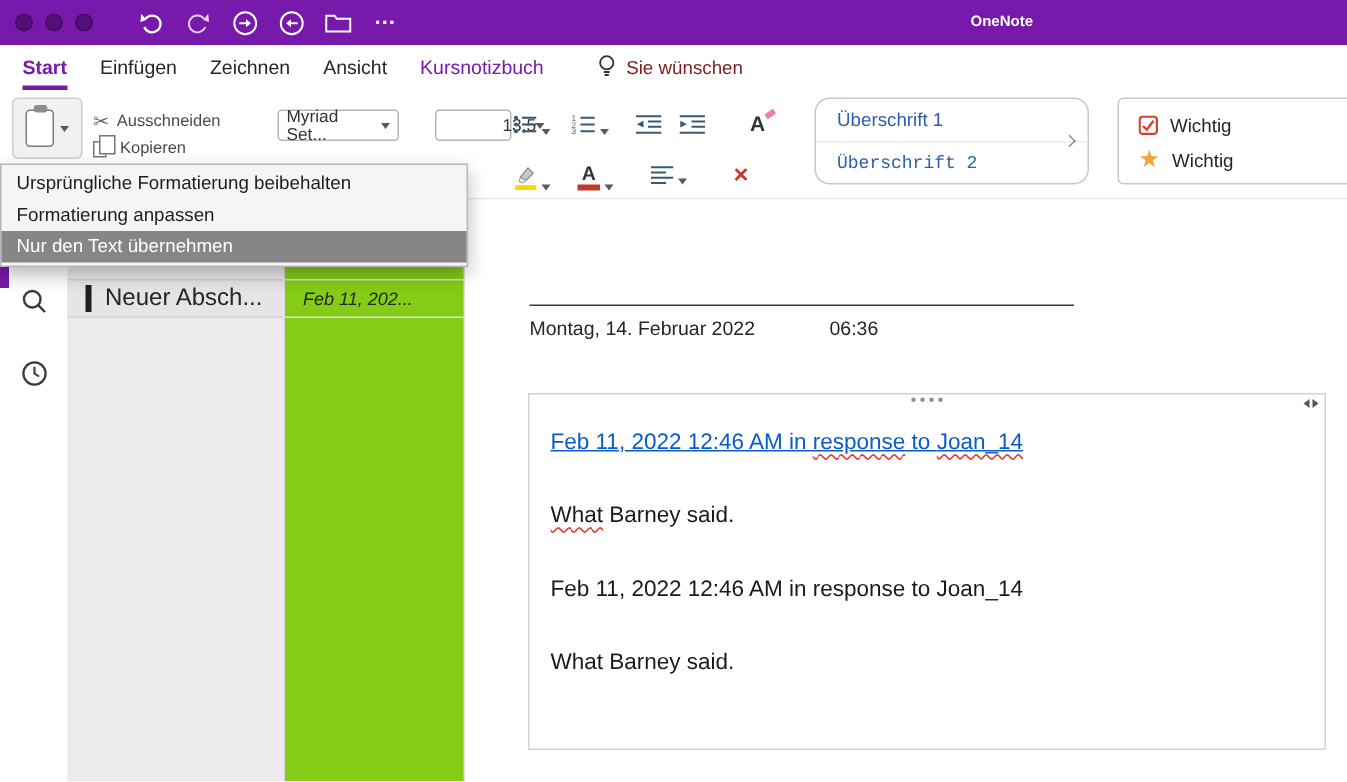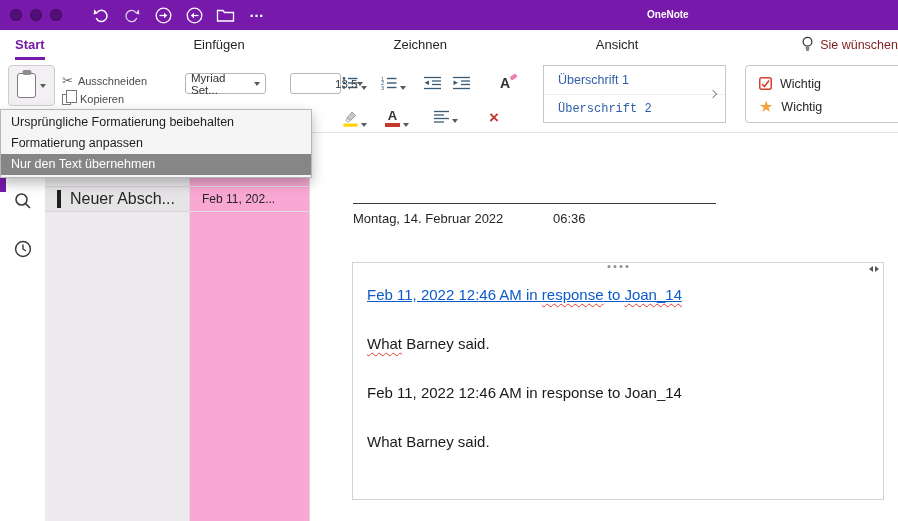--- a/index.html
+++ b/index.html
@@ -10,21 +10,21 @@
   
   .titlebar { position:absolute; left:0; top:0; width:898px; height:30px; background:#7719aa; display:flex; align-items:center; }
   .lights { display:flex; gap:8px; margin-left:10px; }
   .light { width:12px; height:12px; border-radius:50%; background:rgba(25,0,40,.38); border:1px solid rgba(0,0,0,.22); }
   .tb-icons { display:flex; align-items:center; gap:13px; margin-left:30px; }
   .tb-btn { min-width:18px; height:20px; display:flex; align-items:center; justify-content:center; color:#fff; cursor:default; }
   .tb-more { color:#fff; font-size:15px; font-weight:bold; transform:translateY(-4px); letter-spacing:1px; }
   .app-title { position:absolute; left:647px; top:0; height:30px; line-height:30px; color:#fff; font-size:10px; font-weight:bold; }
 
   
-  .tabbar { position:absolute; left:0; top:30px; width:898px; height:30px; background:#fff; display:flex; align-items:stretch; padding-left:15px; gap:22px;justify-content:space-between; }
+  .tabbar { position:absolute; left:0; top:30px; width:898px; height:30px; background:#fff; display:flex; align-items:stretch; padding-left:15px; gap:22px; }
   .tab { font-size:13px; color:#262626; display:flex; align-items:center; border-bottom:3px solid transparent; padding-top:2px; white-space:nowrap; }
   .tab.active { color:#7719aa; font-weight:bold; border-bottom-color:#7719aa; }
   .tab.accent { color:#7719aa; }
   .tellme { display:flex; align-items:center; gap:6px; font-size:12.5px; color:#7f1d1d; margin-left:14px; white-space:nowrap; }
 
   
   .ribbon { position:absolute; left:0; top:60px; width:898px; height:73px; background:#fff; border-bottom:1px solid #e6e4e6; }
   .r-abs { position:absolute; }
   .paste-btn { left:8px; top:5px; width:47px; height:41px; border:1px solid #cfccd0; border-radius:4px; background:#f2f0f2; display:flex; align-items:center; justify-content:center; gap:4px; }
   .clipboard { width:19px; height:25px; border:1.5px solid #7e7a80; border-radius:3px; background:#fff; position:relative; }
@@ -40,21 +40,21 @@
   .font-combo { left:185px; top:13px; width:81px; }
   .size-combo { left:290px; top:13px; width:44px;padding-left:44px; }
   .iconbtn { display:flex; align-items:flex-end; gap:3px; }
   .row1 { top:16px; }
   .row2 { top:50px; }
   .clearfmt { position:relative; font-size:14px; font-weight:bold; color:#333; }
   .eraser { position:absolute; right:-7px; top:0; width:7px; height:4px; background:#ec7fb0; transform:rotate(-35deg); border-radius:1px; }
   .glyph-a { font-size:13px; font-weight:bold; color:#333; line-height:12px; }
   .colorbar { width:15px; height:3.5px; margin-top:1px; }
   .redx { font-size:17px; font-weight:bold; color:#c3392c; line-height:16px; }
-  .stylesbox { left:543px; top:5px; width:183px; height:58px; border:1px solid #c9c6c9; border-radius:0; background:#fff; }
+  .stylesbox { left:543px; top:5px; width:183px; height:58px; border:1px solid #c9c6c9; border-radius:10px; background:#fff; }
   .stylerow { height:28px; display:flex; align-items:center; padding-left:14px; font-size:12.5px; color:#2e5ea8; }
   .stylerow + .stylerow { border-top:1px solid #eceaec;font-family:Liberation Mono, monospace; }
   .chev-right { position:absolute; right:9px; top:25px; width:6px; height:6px; border-top:1.5px solid #8a8a8a; border-right:1.5px solid #8a8a8a; transform:rotate(45deg); }
   .tagsbox { left:745px; top:5px; width:162px; height:58px; border:1px solid #c9c6c9; border-radius:4px; background:#fff; padding:6px 0 0 13px; }
   .tagrow { display:flex; align-items:center; gap:8px; height:23px; font-size:12.5px; color:#262626; }
   .star { color:#f2a33c; font-size:16px; line-height:14px; }
 
   
   .paste-menu { position:absolute; left:0; top:109px; width:312px; background:#f6f5f6; border:1px solid #b9b6b9; box-shadow:0 5px 12px rgba(0,0,0,.28); z-index:50; padding:2px 0; }
   .menu-item { height:21px; line-height:21px; font-size:12.5px; color:#1e1e1e; padding-left:10px; white-space:nowrap; }
@@ -64,21 +64,21 @@
   .nav-rail { position:absolute; left:0; top:133px; width:45px; height:388px; background:#fff; }
   .nb-accent { position:absolute; left:0; top:150px; width:6px; height:42px; background:#7719aa; z-index:5; }
   .rail-btn { position:absolute; left:13px; width:20px; height:20px; display:flex; align-items:center; justify-content:center; }
   .rail-search { top:58px; }
   .rail-recent { top:106px; }
 
   
   .sections { position:absolute; left:45px; top:133px; width:145px; height:388px; background:#eceaec; border-right:1px solid #dcdadc; }
   .section-item { position:absolute; left:0; top:53px; width:100%; height:26px; background:#e6e4e6; border-top:1px solid #d7d5d7; border-bottom:1px solid #d7d5d7; display:flex; align-items:center; font-size:16px; color:#262626; }
   .section-ind { width:4px; height:18px; background:#1f1f1f; margin:0 9px 0 12px; }
-  .pages { position:absolute; left:190px; top:133px; width:120px; height:388px; background:#f9a8d4; border-right:1px solid #dcdadc; }
+  .pages { position:absolute; left:190px; top:133px; width:120px; height:388px; background:#84cc16; border-right:1px solid #dcdadc;font-style:italic; }
   .page-item { position:absolute; left:0; top:53px; width:100%; height:26px; border-top:1px solid #e0dee0; border-bottom:1px solid #e0dee0; display:flex; align-items:center; padding-left:12px; font-size:12px; color:#262626; }
 
   
   .canvas { position:absolute; left:310px; top:133px; width:588px; height:388px; background:#fff; }
   .page-rule { position:absolute; left:43px; top:70px; width:363px; height:1px; background:#3a3a3a; }
   .page-date { position:absolute; left:43px; top:78px; font-size:13px; color:#262626; }
   .page-time { position:absolute; left:243px; top:78px; font-size:13px; color:#262626; }
   .note-box { position:absolute; left:42px; top:129px; width:532px; height:238px; border:1px solid #d4d2d4; background:#fff; }
   .move-handle { position:absolute; left:50%; transform:translateX(-50%); top:2px; display:flex; gap:3px; }
   .move-handle i { width:3px; height:3px; border-radius:50%; background:#8f8f8f; }
@@ -138,20 +138,21 @@
         </span>
     </div>
     <span class="app-title">OneNote</span>
   </div>
 
   <div class="tabbar">
     <span class="tab active">Start</span>
     <span class="tab">Einfügen</span>
     <span class="tab">Zeichnen</span>
     <span class="tab">Ansicht</span>
+    <span class="tab accent">Kursnotizbuch</span>
     <span class="tellme">
       <span>
         <svg width="13" height="16" viewBox="0 0 13 16">
             <circle cx="6.5" cy="5.8" r="4.4" fill="none" stroke="#333" stroke-width="1.2"></circle>
             <line x1="4.6" y1="12" x2="8.4" y2="12" stroke="#333" stroke-width="1.2"></line>
             <line x1="5.1" y1="14" x2="7.9" y2="14" stroke="#333" stroke-width="1.2"></line>
           </svg>
       </span>
       <span>Sie wünschen</span>
     </span>

